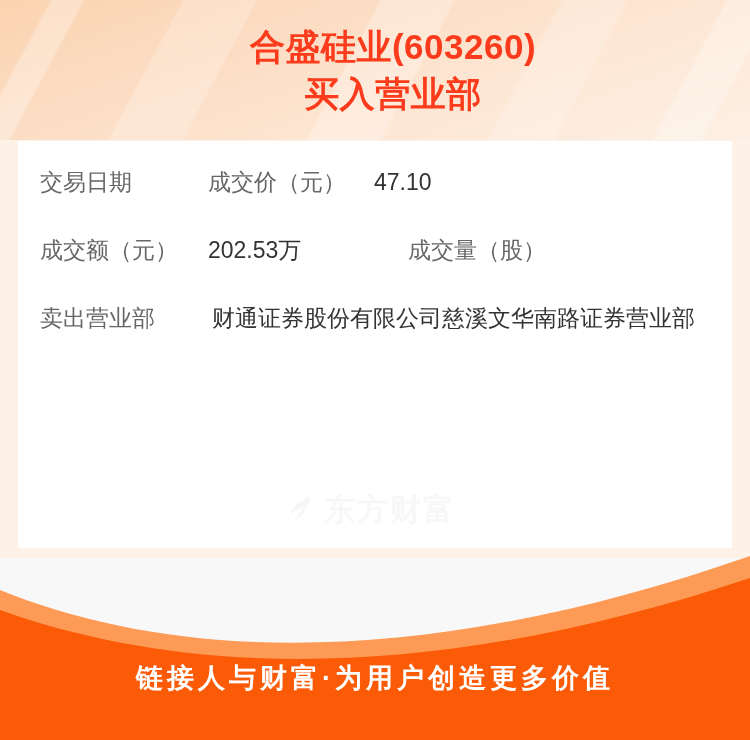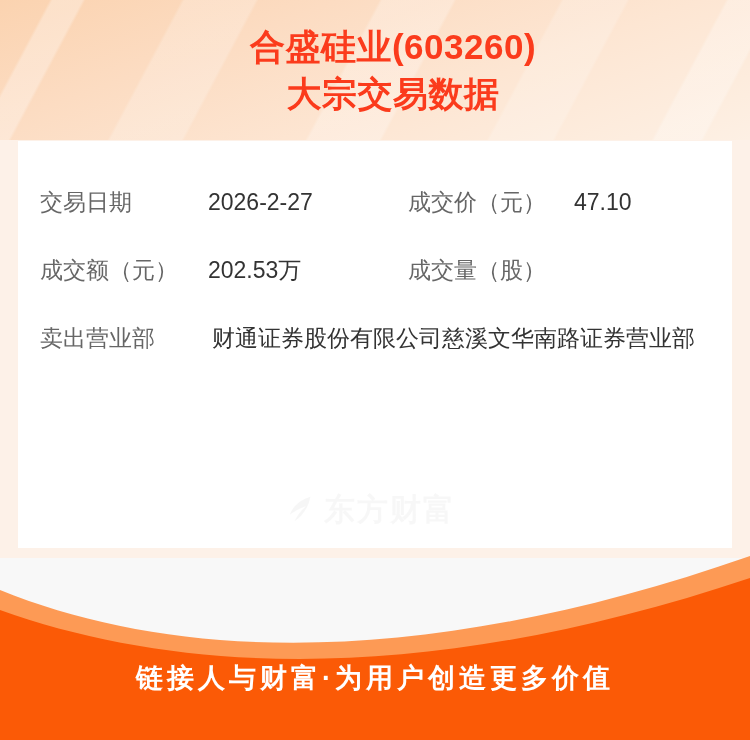--- a/index.html
+++ b/index.html
@@ -103,21 +103,21 @@
     font-size: 31px;
     font-weight: bold;
     color: #f2f2f2;
     letter-spacing: 2px;
     line-height: 31px;
   }
 
   .rows {
     position: relative;
     z-index: 2;
-    padding-top: 42px;
+    padding-top: 22px;
   }
   .row {
     display: flex;
     align-items: flex-start;
     padding: 0 0 0 22px;
     height: 38px;
     margin-bottom: 30px;
   }
   .row.tall {
     height: auto;
@@ -176,38 +176,37 @@
   }
 </style>
 </head>
 <body>
 
 <div class="poster">
 
   <div class="header">
     <div class="header-inner">
       <div class="title-line">合盛硅业(603260)</div>
-      <div class="title-line">大宗交易数据</div>
+      <div class="title-line">买入营业部</div>
     </div>
   </div>
 
   <div class="card">
 
     <div class="watermark">
       <svg class="wm-logo" viewBox="0 0 32 32">
         <path d="M26 3 C16 6 8 12 4 22 C10 18 15 15 21 13 C16 18 12 23 9 29 C17 24 24 15 26 3 Z" fill="#f0f0f0"></path>
       </svg>
       <div class="wm-text">东方财富</div>
     </div>
 
     <div class="rows">
 
       <div class="row">
         <span class="label c1-label">交易日期</span>
-        <span class="value c1-value">2026-2-27</span>
         <span class="label c2-label">成交价（元）</span>
         <span class="value c2-value">47.10</span>
       </div>
 
 
       <div class="row">
         <span class="label c1-label">成交额（元）</span>
         <span class="value c1-value">202.53万</span>
         <span class="label c2-label">成交量（股）</span>
       </div>

